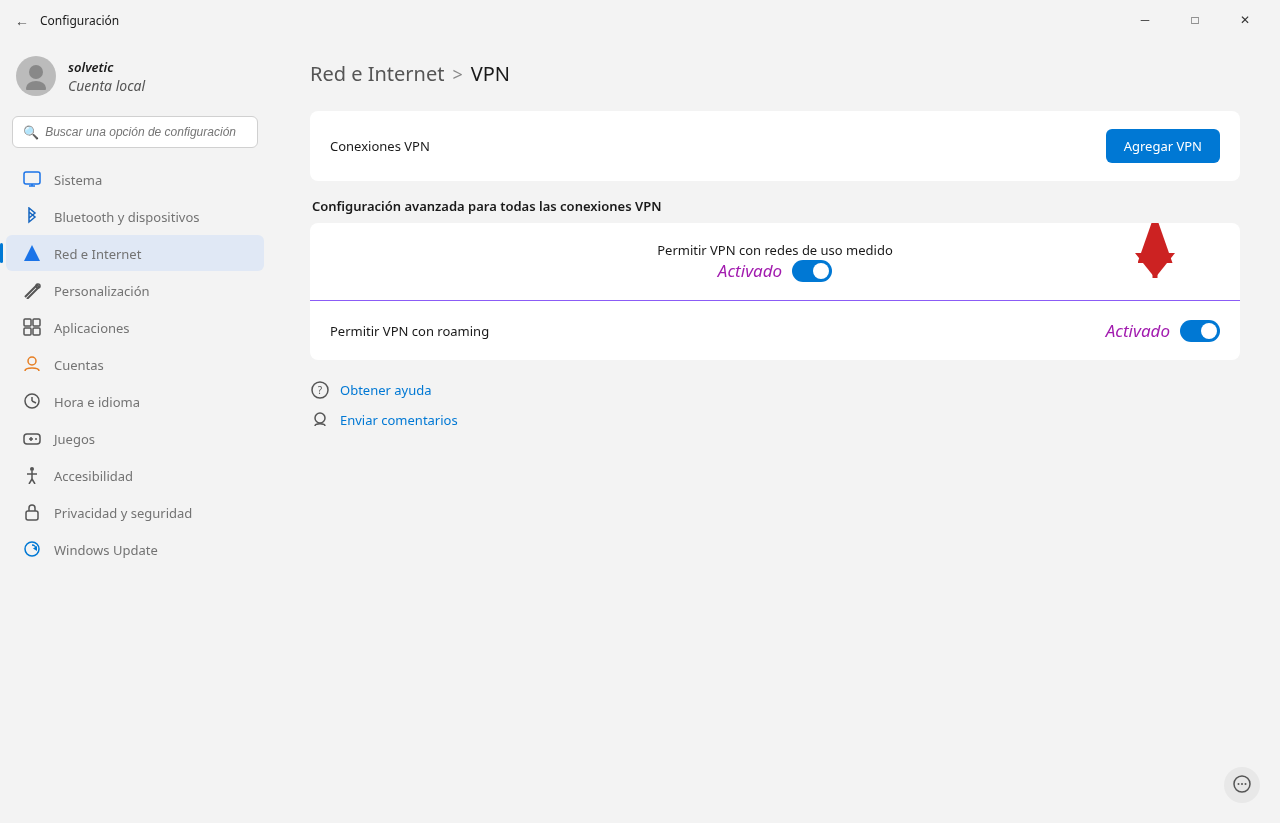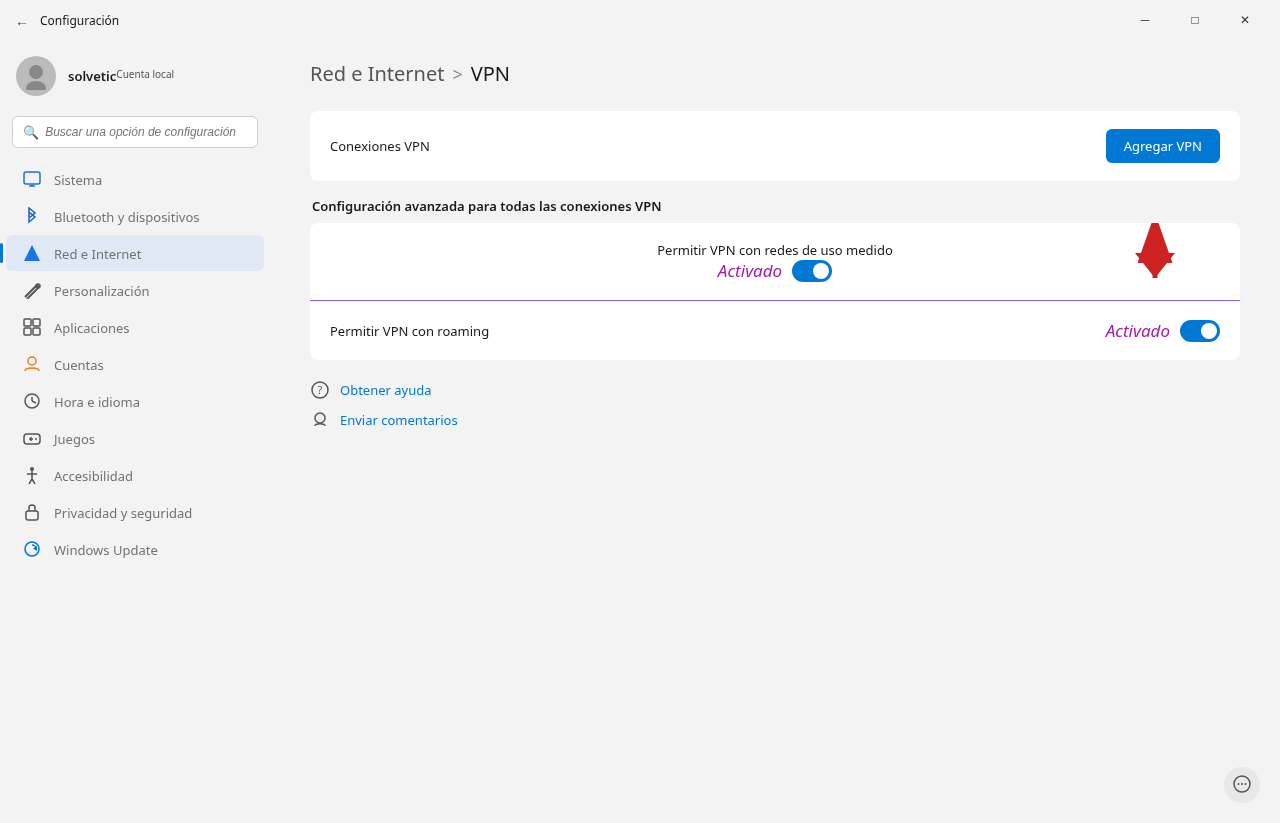--- a/index.html
+++ b/index.html
@@ -89,23 +89,23 @@
       height: 40px;
       border-radius: 50%;
       background: #bbb;
       display: flex;
       align-items: center;
       justify-content: center;
       color: #666;
       font-size: 20px;
       overflow: hidden;
     }
-    .user-info { display: flex; flex-direction: row; }
+    .user-info { display: flex; flex-direction: column; font-style: italic; }
     .user-name { font-size: 13px; font-weight: 600; color: #1a1a1a; }
-    .user-role { font-size: 10px; color: #555; }
+    .user-role { font-size: 14px; color: #555; }
 
     .search-box {
       margin: 4px 12px 12px 12px;
       display: flex;
       align-items: center;
       background: white;
       border: 1px solid #d0d0d0;
       border-radius: 6px;
       padding: 6px 10px;
       gap: 6px;

